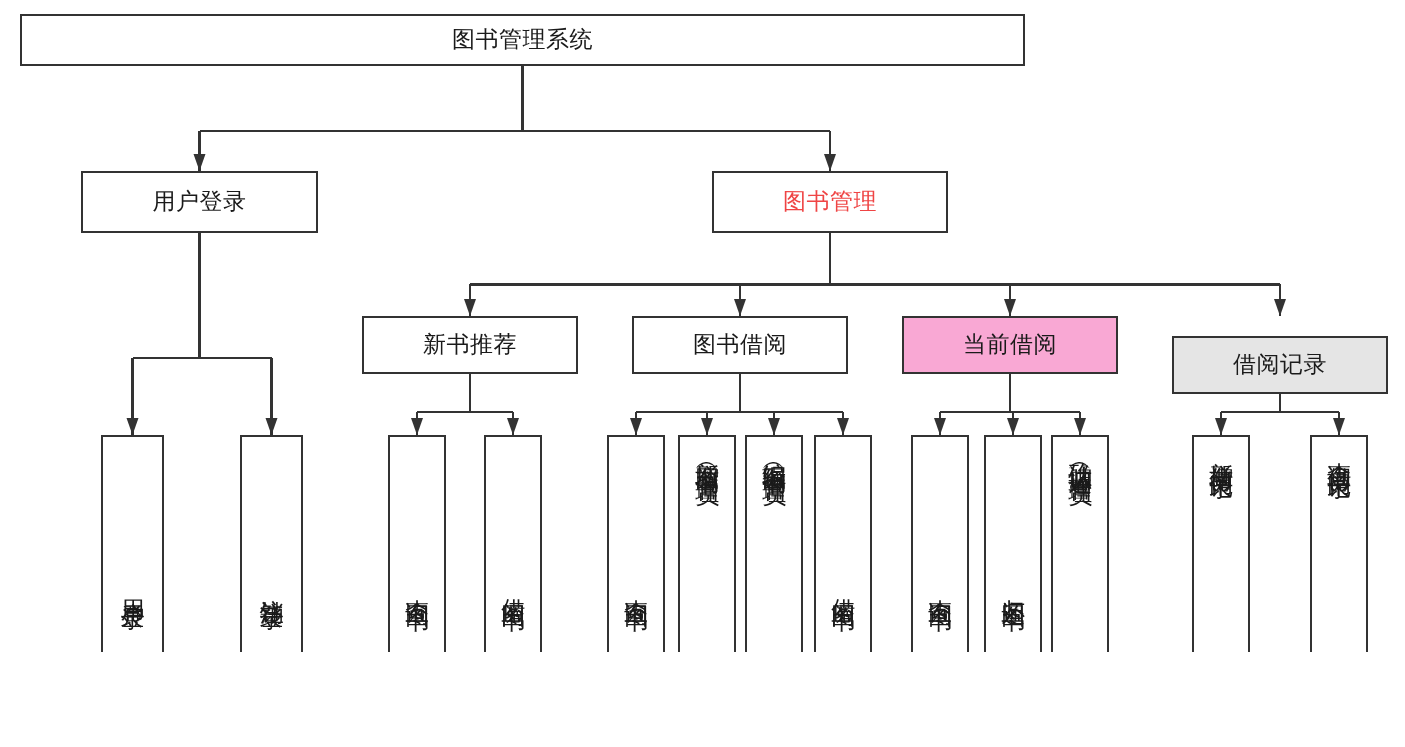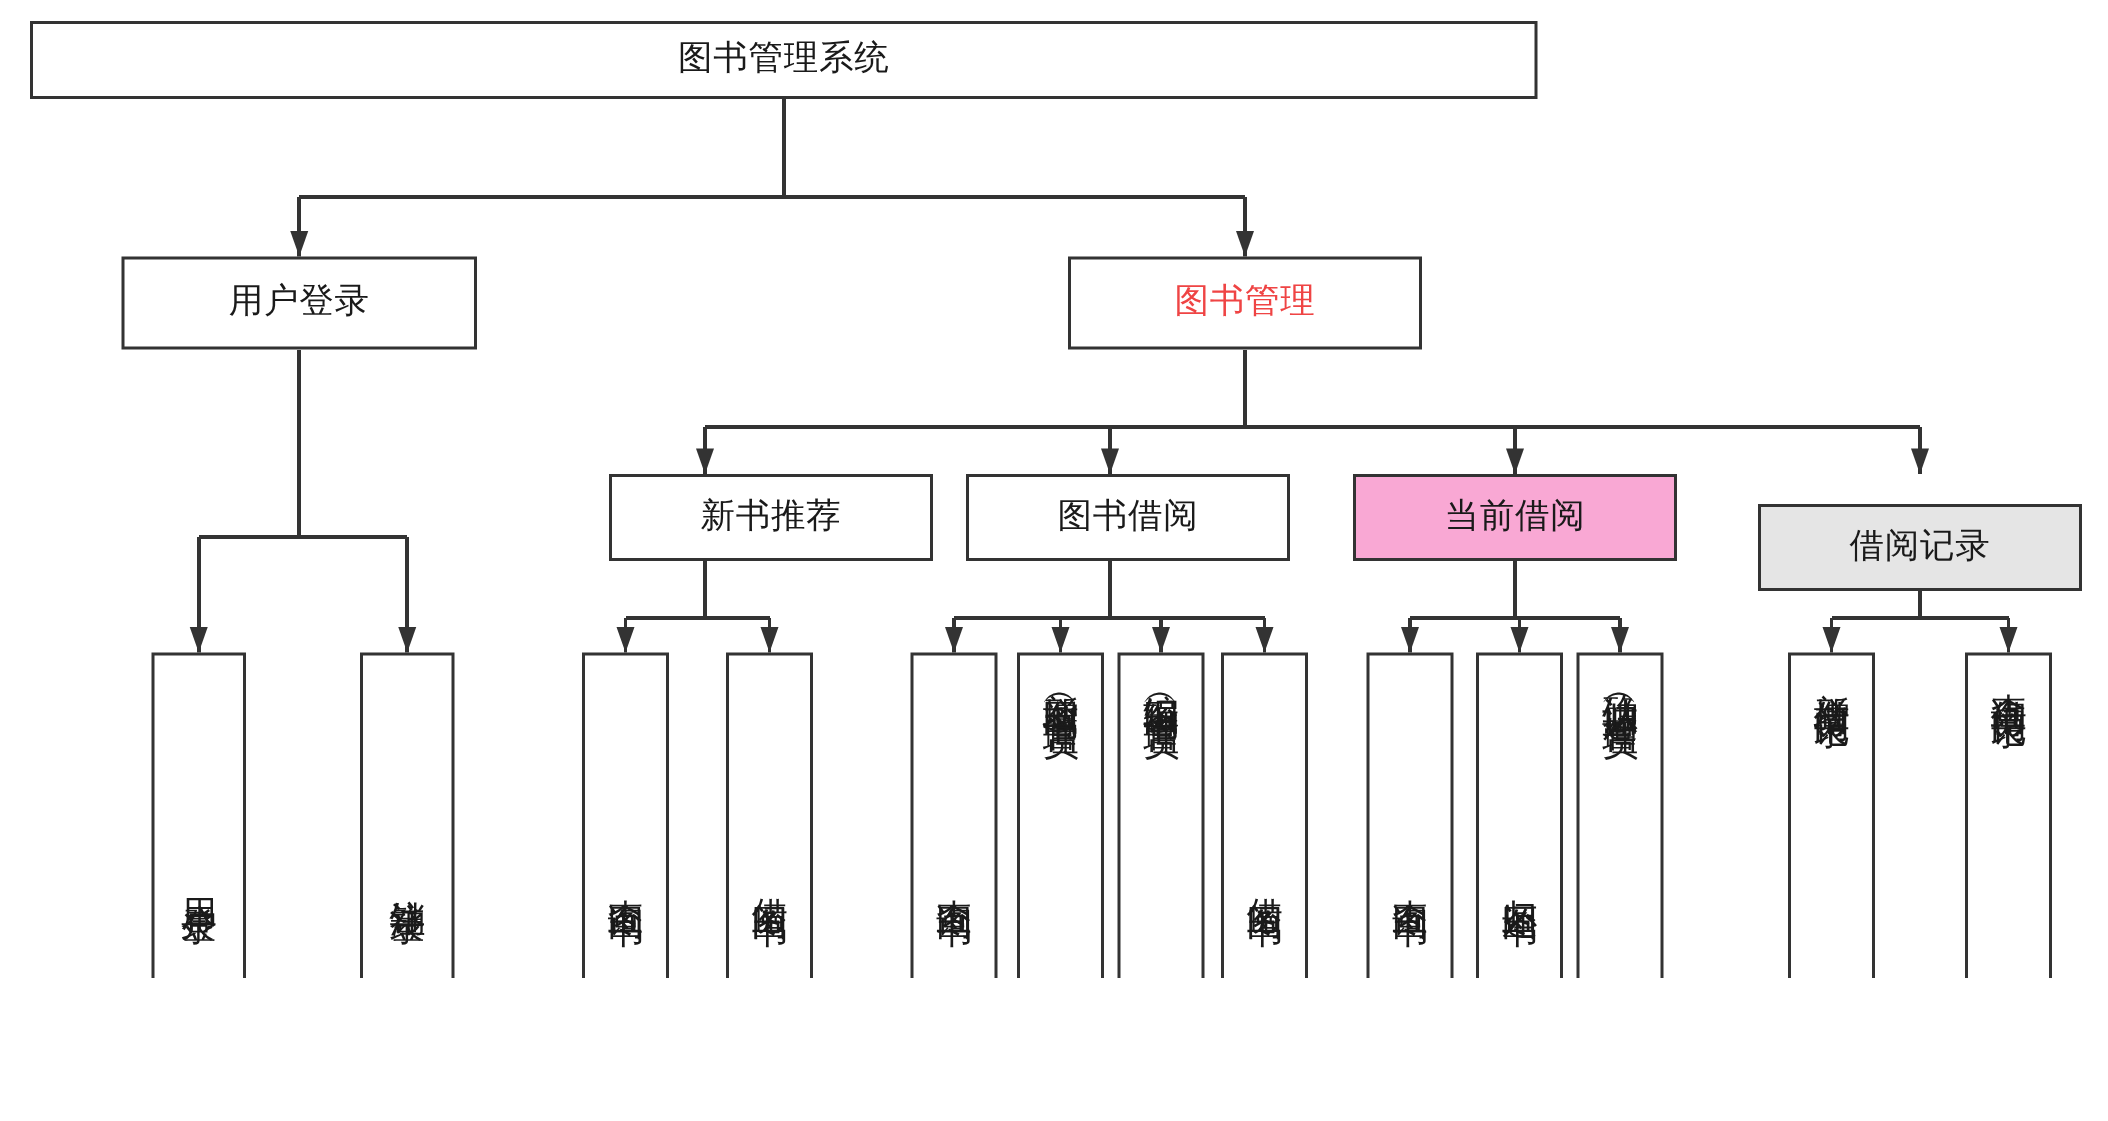--- a/index.html
+++ b/index.html
@@ -140,24 +140,24 @@
   <div id="node-layer">
       <div class="node node-h node-root" style="left: 20px; top: 14px; width: 1005px; height: 52px; border-color: rgb(51, 51, 51); background: rgb(255, 255, 255); color: rgb(26, 26, 26);">
         <span class="node-label">图书管理系统</span>
       </div>
       <div class="node node-h" style="left: 81px; top: 171px; width: 237px; height: 62px; border-color: rgb(51, 51, 51); background: rgb(255, 255, 255); color: rgb(26, 26, 26);">
         <span class="node-label">用户登录</span>
       </div>
       <div class="node node-h" style="left: 712px; top: 171px; width: 236px; height: 62px; border-color: rgb(51, 51, 51); background: rgb(255, 255, 255); color: #ef4444;">
         <span class="node-label">图书管理</span>
       </div>
-      <div class="node node-h" style="left: 362px; top: 316px; width: 216px; height: 58px; border-color: rgb(51, 51, 51); background: rgb(255, 255, 255); color: rgb(26, 26, 26); margin-left: 44px;">
+      <div class="node node-h" style="left: 362px; top: 316px; width: 216px; height: 58px; border-color: rgb(51, 51, 51); background: rgb(255, 255, 255); color: rgb(26, 26, 26);">
         <span class="node-label">新书推荐</span>
       </div>
-      <div class="node node-h" style="left: 632px; top: 316px; width: 216px; height: 58px; border-color: rgb(51, 51, 51); background: rgb(255, 255, 255); color: rgb(26, 26, 26); margin-left: 12px;">
+      <div class="node node-h" style="left: 632px; top: 316px; width: 216px; height: 58px; border-color: rgb(51, 51, 51); background: rgb(255, 255, 255); color: rgb(26, 26, 26);">
         <span class="node-label">图书借阅</span>
       </div>
       <div class="node node-h" style="left: 902px; top: 316px; width: 216px; height: 58px; border-color: rgb(51, 51, 51); background: #f9a8d4; color: rgb(26, 26, 26);">
         <span class="node-label">当前借阅</span>
       </div>
       <div class="node node-h" style="left: 1172px; top: 336px; width: 216px; height: 58px; border-color: rgb(51, 51, 51); background: #e5e5e5; color: rgb(26, 26, 26);">
         <span class="node-label">借阅记录</span>
       </div>
       <div class="node node-v center-v" style="left: 101px; top: 435px; width: 63px; height: 302px; border-color: rgb(51, 51, 51); background: rgb(255, 255, 255); color: rgb(26, 26, 26);">
         <span class="node-label">用户登录</span>

